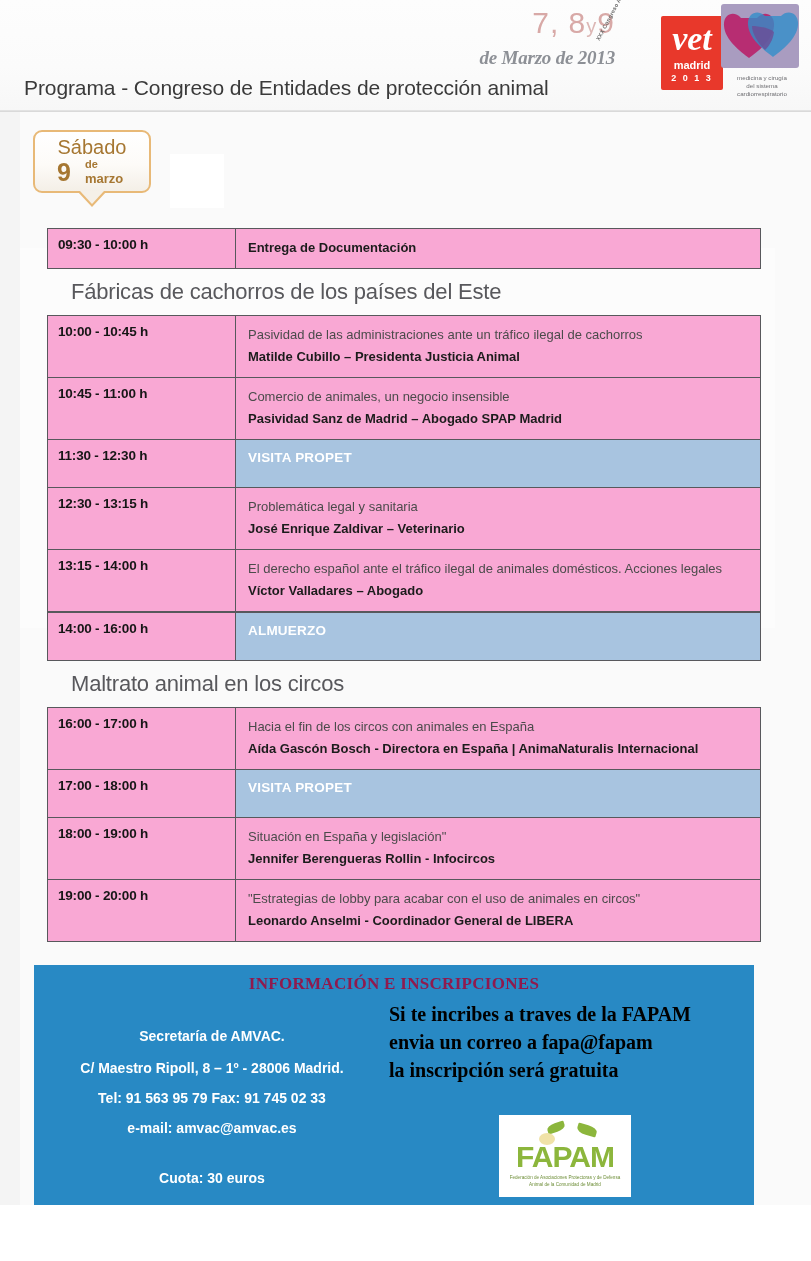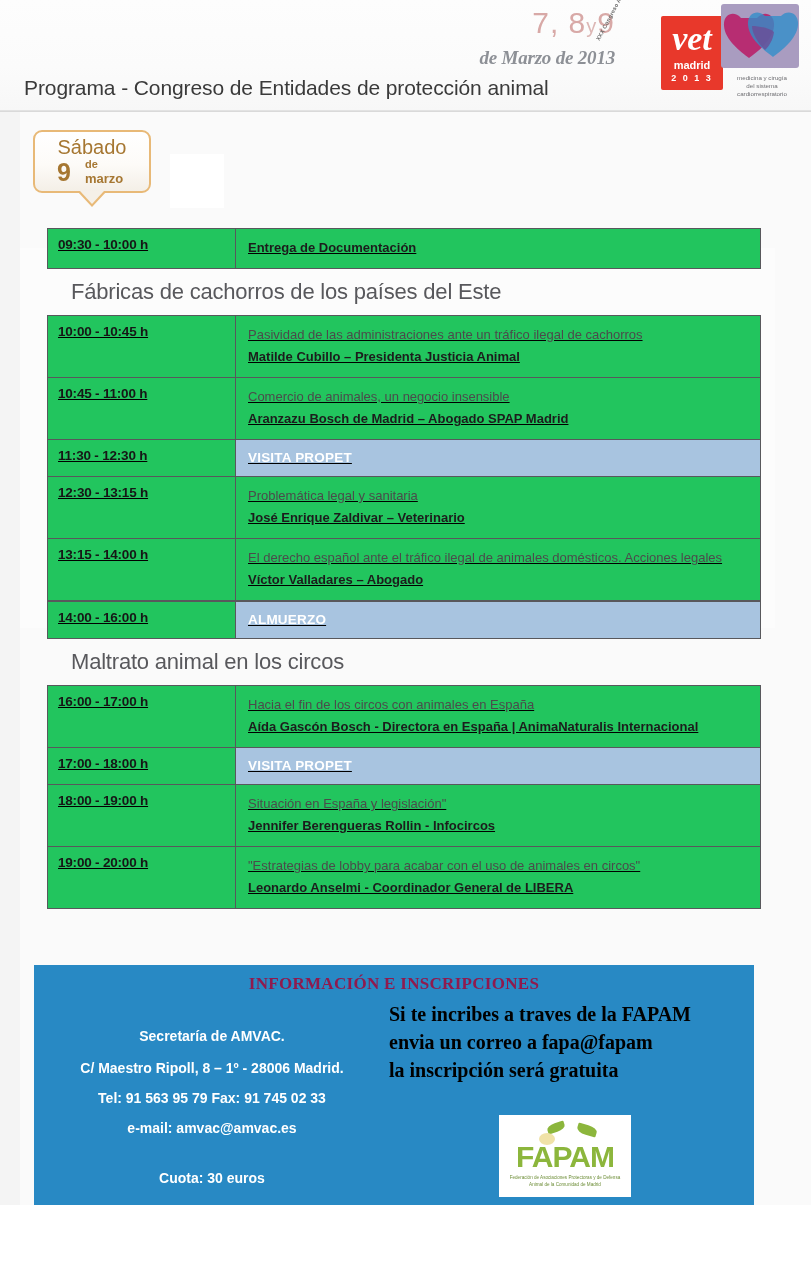--- a/index.html
+++ b/index.html
@@ -265,23 +265,22 @@
   .schedule {
     position: absolute;
     left: 47px;
     top: 228px;
     width: 714px;
   }
   .row {
     display: flex;
     border: 1px solid #58585c;
     border-top: none;
-    background: #22c55e;
+    background: #f9a8d4;
     box-sizing: border-box;
-    text-decoration: underline;
   }
   .row.first { border-top: 1px solid #58585c; }
   .row.standalone { border-top: 1px solid #58585c; }
   .cell-time {
     width: 188px;
     flex: 0 0 188px;
     padding: 8px 0 8px 10px;
     font-size: 13.5px;
     font-weight: bold;
     color: #161616;
@@ -290,21 +289,21 @@
     font-family: "Liberation Sans", sans-serif;
     letter-spacing: -0.2px;
   }
   .cell-body {
     flex: 1 1 auto;
     padding: 8px 12px 9px 12px;
     box-sizing: border-box;
   }
   .cell-body.hl {
     background: #a8c4e0;
-    padding: 9px 12px 9px 12px;
+    padding: 9px 12px 20px 12px;
   }
   .talk-title {
     font-size: 13px;
     color: #4b4b4b;
     line-height: 22px;
     font-weight: 400;
     font-family: "Liberation Sans", sans-serif;
   }
   .talk-speaker {
     font-size: 13px;
@@ -504,21 +503,21 @@
         <div class="cell-time">10:00 - 10:45 h</div>
         <div class="cell-body">
           <div class="talk-title">Pasividad de las administraciones ante un tráfico ilegal de cachorros</div>
           <div class="talk-speaker">Matilde Cubillo – Presidenta Justicia Animal</div>
         </div>
       </div>
       <div class="row">
         <div class="cell-time">10:45 - 11:00 h</div>
         <div class="cell-body">
           <div class="talk-title">Comercio de animales, un negocio insensible</div>
-          <div class="talk-speaker">Aranzazu Bosch de Madrid – Abogado SPAP Madrid</div>
+          <div class="talk-speaker">Pasividad Sanz de Madrid – Abogado SPAP Madrid</div>
         </div>
       </div>
       <div class="row">
         <div class="cell-time">11:30 - 12:30 h</div>
         <div class="cell-body hl">
           <div class="hl-label">VISITA PROPET</div>
         </div>
       </div>
       <div class="row">
         <div class="cell-time">12:30 - 13:15 h</div>

